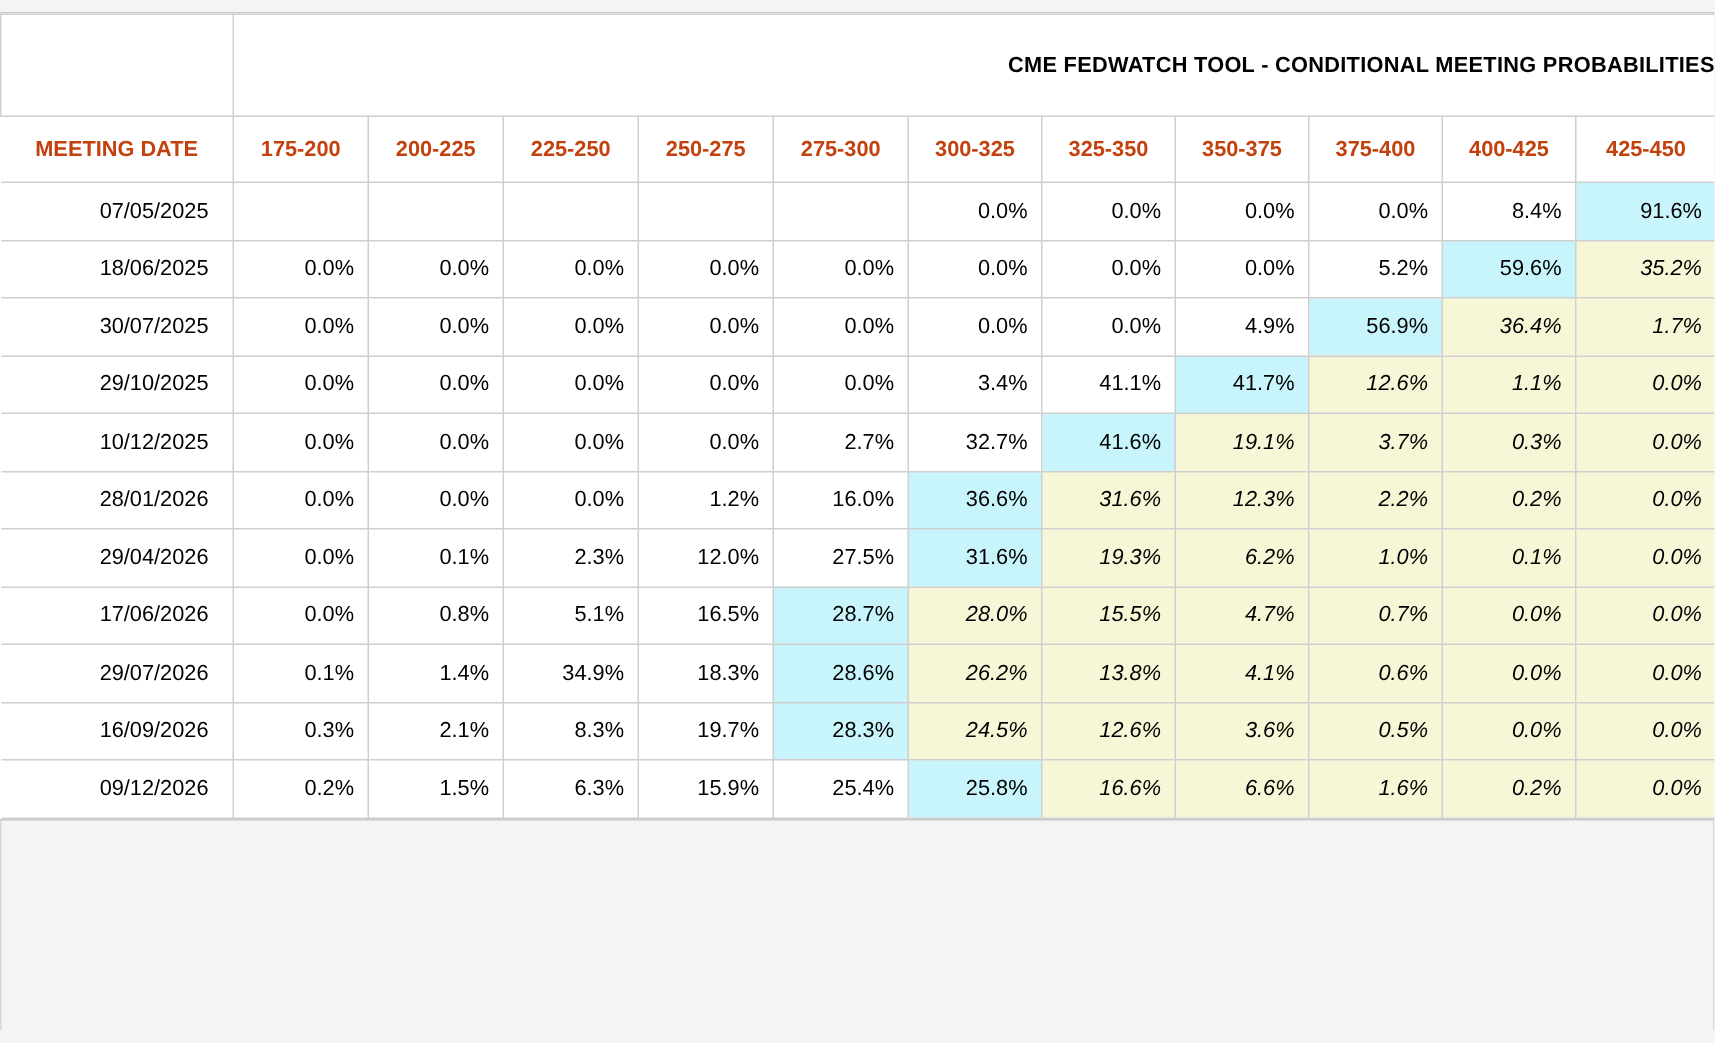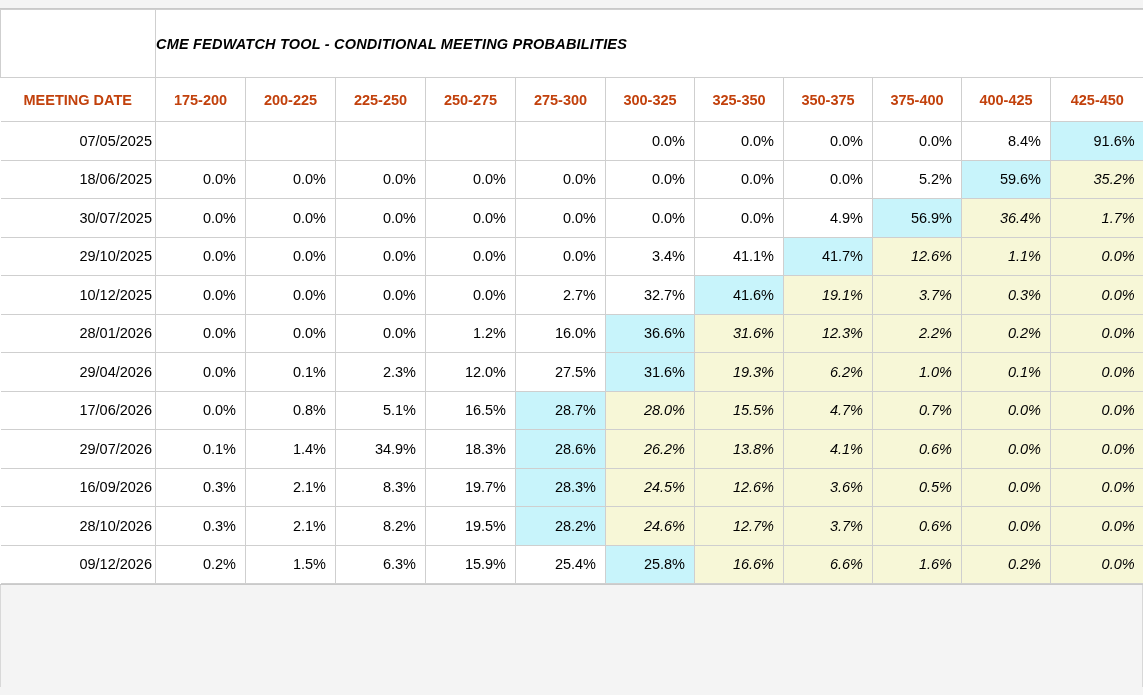--- a/index.html
+++ b/index.html
@@ -40,29 +40,28 @@
   }
   
   .corner-cell {
     width: 155px;
     height: 68px;
     background: #ffffff;
     border-left: none;
   }
   .title-cell {
     height: 68px;
-    text-align: left;
+    text-align: right;
     vertical-align: middle;
     font-weight: bold;
     font-size: 15.5px;
     letter-spacing: 0.2px;
     background: #ffffff;
     color: #111111;
     border-right: none;
-    font-style: italic;
   }
   
   tr.hdr th {
     height: 44px;
     background: #ffffff;
     font-weight: bold;
     font-size: 14.5px;
     text-align: center;
     vertical-align: middle;
     color: #c2410c;
@@ -77,21 +76,21 @@
   tr.drow td {
     height: 38.5px;
     text-align: right;
     vertical-align: middle;
     padding-right: 9px;
     background: #ffffff;
   }
   tr.drow td.datecell {
     width: 155px;
     text-align: right;
-    padding-right: 3px;
+    padding-right: 16px;
     border-left: none;
     background: #ffffff;
   }
   tr.drow td.last { border-right: none; }
   td.hl-blue { background: #c8f4fb !important; }
   td.hl-cream { background: #f7f7d7 !important; font-style: italic; }
   td.empty { background: #ffffff !important; }
   .shadow-strip {
     position: absolute;
     left: 0;
@@ -288,34 +287,20 @@
             <td class="">19.7%</td>
             <td class="hl-blue">28.3%</td>
             <td class="hl-cream">24.5%</td>
             <td class="hl-cream">12.6%</td>
             <td class="hl-cream">3.6%</td>
             <td class="hl-cream">0.5%</td>
             <td class="hl-cream">0.0%</td>
             <td class="hl-cream last">0.0%</td>
           </tr>
           <tr class="drow">
-            <td class="datecell">28/10/2026</td>
-            <td class="">0.3%</td>
-            <td class="">2.1%</td>
-            <td class="">8.2%</td>
-            <td class="">19.5%</td>
-            <td class="hl-blue">28.2%</td>
-            <td class="hl-cream">24.6%</td>
-            <td class="hl-cream">12.7%</td>
-            <td class="hl-cream">3.7%</td>
-            <td class="hl-cream">0.6%</td>
-            <td class="hl-cream">0.0%</td>
-            <td class="hl-cream last">0.0%</td>
-          </tr>
-          <tr class="drow">
             <td class="datecell">09/12/2026</td>
             <td class="">0.2%</td>
             <td class="">1.5%</td>
             <td class="">6.3%</td>
             <td class="">15.9%</td>
             <td class="">25.4%</td>
             <td class="hl-blue">25.8%</td>
             <td class="hl-cream">16.6%</td>
             <td class="hl-cream">6.6%</td>
             <td class="hl-cream">1.6%</td>

